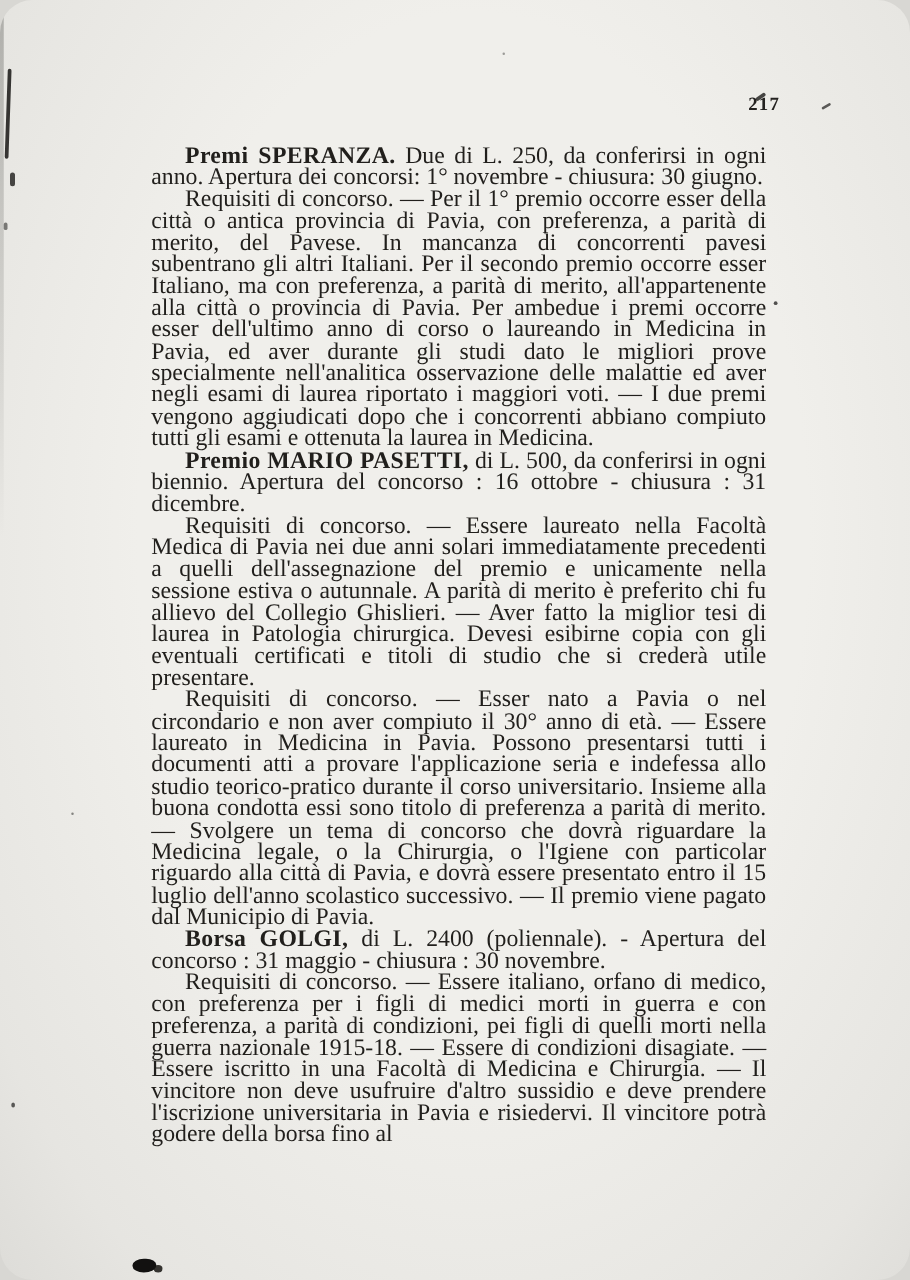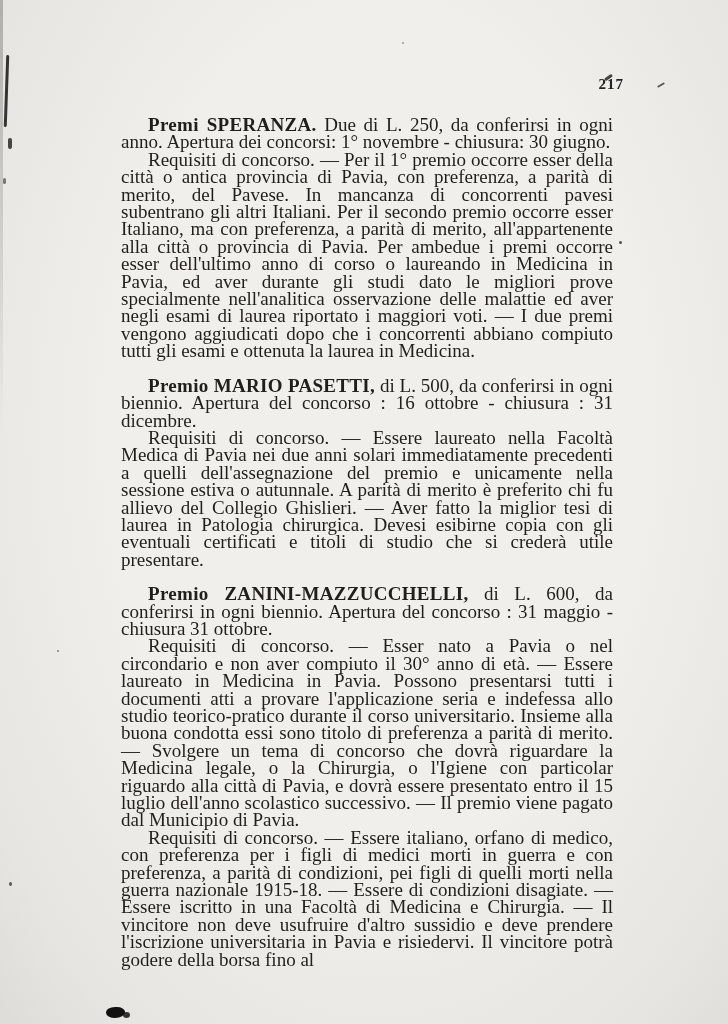--- a/index.html
+++ b/index.html
@@ -8,20 +8,21 @@
     font-family: "Liberation Serif", "DejaVu Serif", serif;
     background: #d8d7d3;
   }
   .page {
     position: relative;
     width: 728px;
     height: 1024px;
     background: radial-gradient(ellipse at 52% 42%, #f0efeb 50%, #e6e5e1 85%, #dddcd8 100%);
     color: #1f1d1a;
     overflow: hidden;
+    border-radius: 26px;
   }
   .page-number {
     position: absolute;
     top: 76px;
     right: 104px;
     font-size: 15px;
     font-weight: 700;
     letter-spacing: 1px;
     color: #242220;
   }
@@ -29,21 +30,21 @@
     position: absolute;
     left: 121px;
     top: 116px;
     width: 492px;
     font-size: 19px;
     line-height: 17.4px;
     text-align: justify;
     color: #211f1c;
   }
   .para { text-indent: 27px; }
-  .para.gap { margin-top: 17px; }
+  .para.gap { }
   .seg-bold { font-weight: 700; letter-spacing: 0.3px; }
   .seg-italic { }
   .seg-normal { font-style: normal; font-weight: normal; }
 
   
   .artifact { position: absolute; background: #1c1b19; }
   .art-edge-line {
     left: 5px; top: 55px; width: 3px; height: 72px;
     border-radius: 2px; opacity: .88; transform: rotate(2deg);
   }
@@ -79,22 +80,22 @@
 
 <div class="page">
 
   <div class="page-number">217</div>
 
   <div class="text-block" id="text-block">
       <p class="para"><span class="seg-bold">Premi SPERANZA.</span><span class="seg-normal"> Due di L. 250, da conferirsi in ogni anno. Apertura dei concorsi: 1° novembre - chiusura: 30 giugno.</span></p>
       <p class="para"><span class="seg-italic">Requisiti di concorso.</span><span class="seg-normal"> — Per il 1° premio occorre esser della città o antica provincia di Pavia, con preferenza, a parità di merito, del Pavese. In mancanza di concorrenti pavesi subentrano gli altri Italiani. Per il secondo premio occorre esser Italiano, ma con preferenza, a parità di merito, all'appartenente alla città o provincia di Pavia. Per ambedue i premi occorre esser dell'ultimo anno di corso o laureando in Medicina in Pavia, ed aver durante gli studi dato le migliori prove specialmente nell'analitica osservazione delle malattie ed aver negli esami di laurea riportato i maggiori voti. — I due premi vengono aggiudicati dopo che i concorrenti abbiano compiuto tutti gli esami e ottenuta la laurea in Medicina.</span></p>
       <p class="para gap"><span class="seg-bold">Premio MARIO PASETTI,</span><span class="seg-normal"> di L. 500, da conferirsi in ogni biennio. Apertura del concorso : 16 ottobre - chiusura : 31 dicembre.</span></p>
       <p class="para"><span class="seg-italic">Requisiti di concorso.</span><span class="seg-normal"> — Essere laureato nella Facoltà Medica di Pavia nei due anni solari immediatamente precedenti a quelli dell'assegnazione del premio e unicamente nella sessione estiva o autunnale. A parità di merito è preferito chi fu allievo del Collegio Ghislieri. — Aver fatto la miglior tesi di laurea in </span><span class="seg-italic">Patologia chirurgica</span><span class="seg-normal">. Devesi esibirne copia con gli eventuali certificati e titoli di studio che si crederà utile presentare.</span></p>
-      <p class="para gap"><span class="seg-bold">Premio ZANINI-MAZZUCCHELLI,</span><span class="seg-normal"> di L. 600, da conferirsi in ogni biennio. Apertura del concorso : 31 maggio - chiusura 31 ottobre.</span></p>
       <p class="para"><span class="seg-italic">Requisiti di concorso.</span><span class="seg-normal"> — Esser nato a Pavia o nel circondario e non aver compiuto il 30° anno di età. — Essere laureato in Medicina in Pavia. Possono presentarsi tutti i documenti atti a provare l'applicazione seria e indefessa allo studio teorico-pratico durante il corso universitario. Insieme alla buona condotta essi sono titolo di preferenza a parità di merito. — Svolgere un tema di concorso che dovrà riguardare la </span><span class="seg-italic">Medicina legale</span><span class="seg-normal">, o la </span><span class="seg-italic">Chirurgia</span><span class="seg-normal">, o l'</span><span class="seg-italic">Igiene</span><span class="seg-normal"> con particolar riguardo alla città di Pavia, e dovrà essere presentato entro il 15 luglio dell'anno scolastico successivo. — Il premio viene pagato dal Municipio di Pavia.</span></p>
+      <p class="para gap"><span class="seg-bold">Borsa GOLGI,</span><span class="seg-normal"> di L. 2400 (poliennale). - Apertura del concorso : 31 maggio - chiusura : 30 novembre.</span></p>
       <p class="para"><span class="seg-italic">Requisiti di concorso.</span><span class="seg-normal"> — Essere italiano, orfano di medico, con preferenza per i figli di medici morti in guerra e con preferenza, a parità di condizioni, pei figli di quelli morti nella guerra nazionale 1915-18. — Essere di condizioni disagiate. — Essere iscritto in una Facoltà di Medicina e Chirurgia. — Il vincitore non deve usufruire d'altro sussidio e deve prendere l'iscrizione universitaria in Pavia e risiedervi. Il vincitore potrà godere della borsa fino al</span></p>
     </div>
 
   <div class="artifact art-left-strip"></div>
   <div class="artifact art-edge-line"></div>
   <div class="artifact art-edge-tick1"></div>
   <div class="artifact art-edge-tick2"></div>
   <div class="artifact art-topright-tick"></div>
   <div class="artifact art-right-tick"></div>
   <div class="artifact art-speck1"></div>

